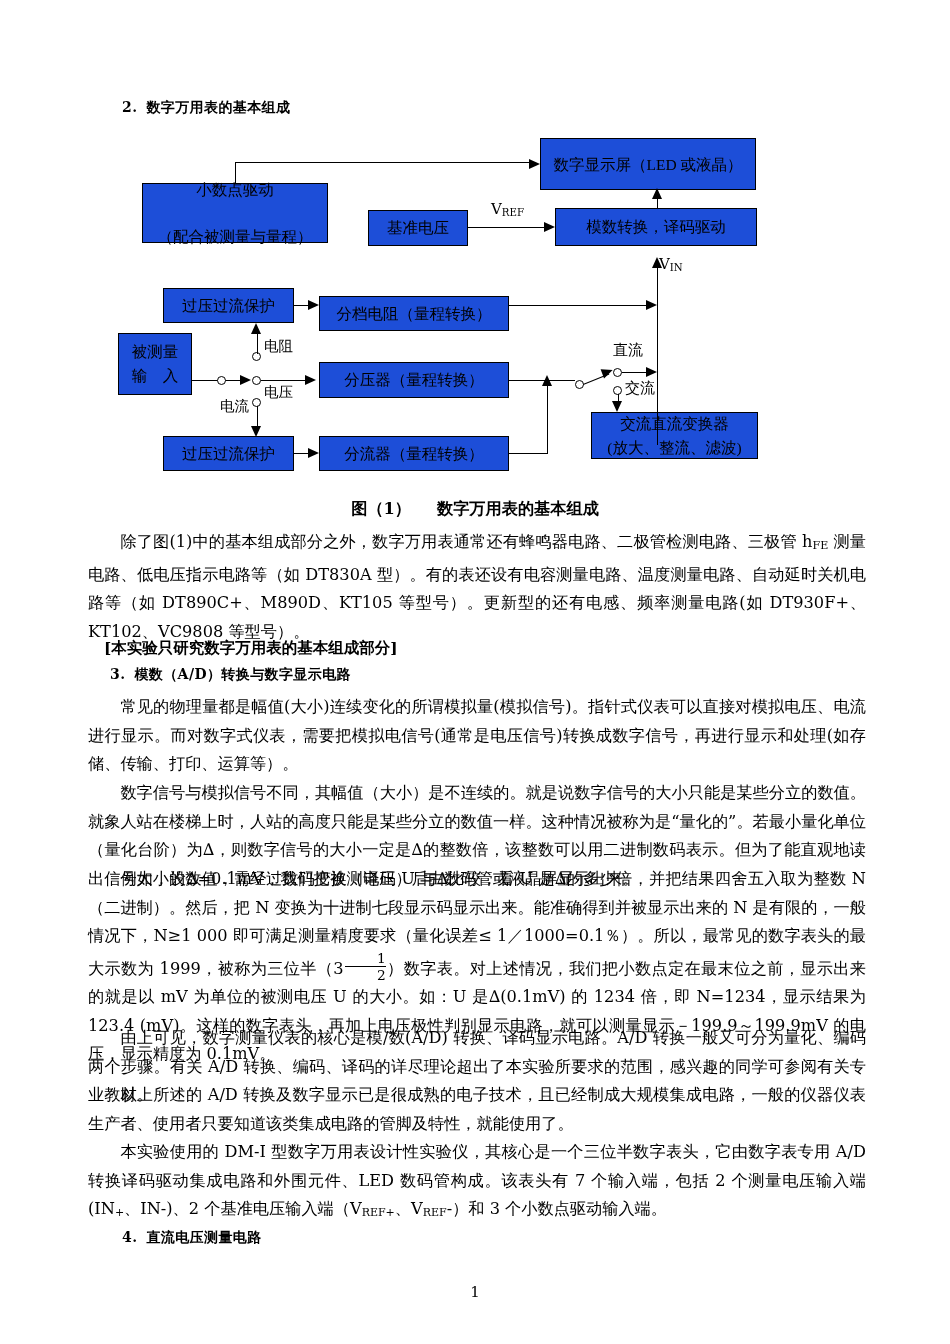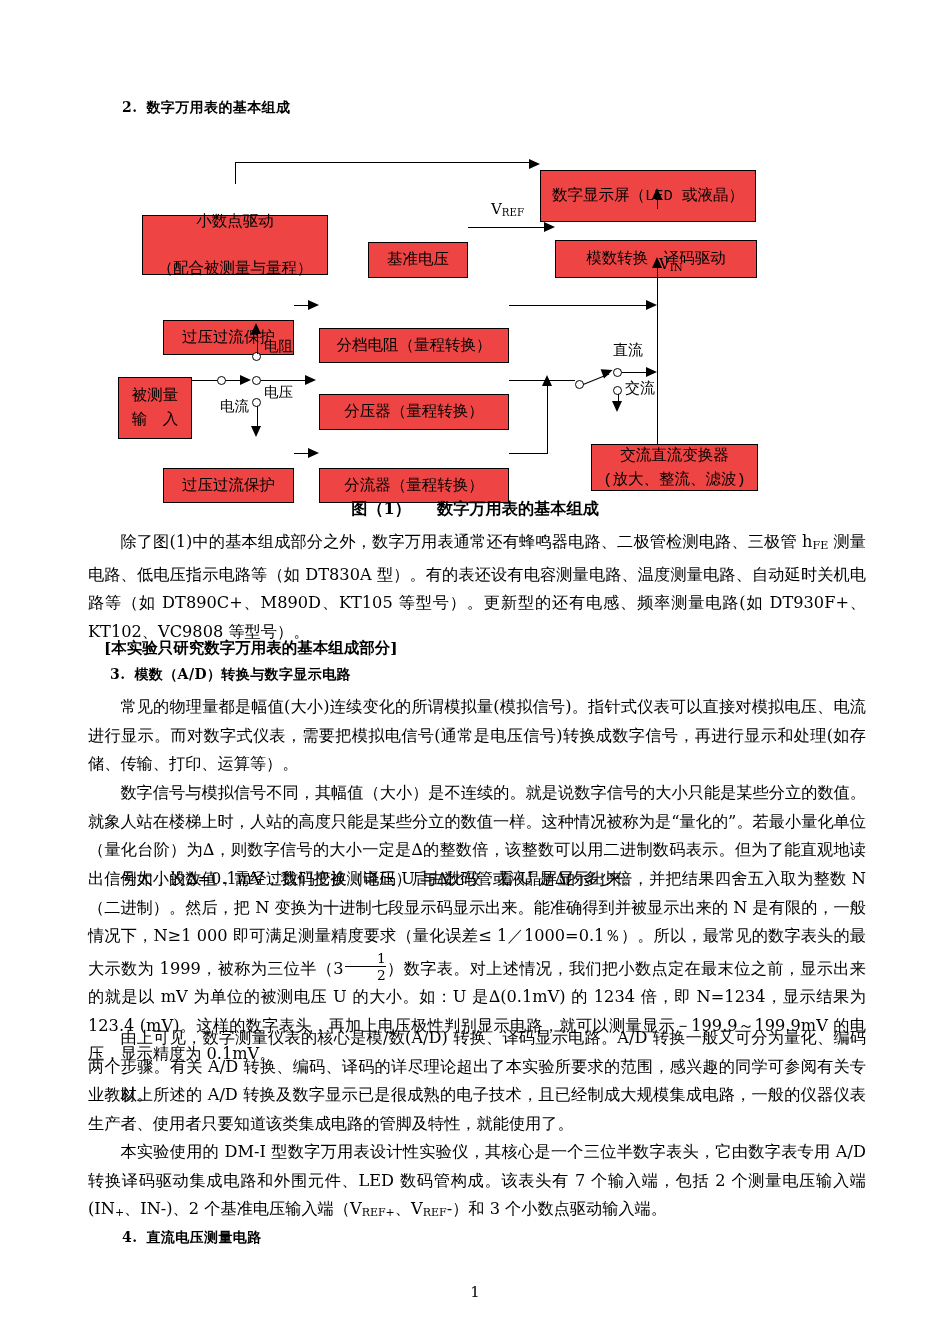--- a/index.html
+++ b/index.html
@@ -91,24 +91,23 @@
   .dbox {
     position: absolute;
     border: 1.6px solid #000;
     box-sizing: border-box;
     display: flex;
     align-items: center;
     justify-content: center;
     text-align: center;
     font-size: 15.5px;
     line-height: 22px;
-    font-family: Liberation Mono, monospace;
-    background: #ef4444;
+    font-family: Liberation Serif, serif;
+    background: #1d4ed8;
     padding: 0 4px;
-    margin-top: 32px;
   }
   .dlabel {
     position: absolute;
     font-size: 15px;
     white-space: nowrap;
     background: transparent;
   }
   .dlabel.small { font-size: 14.5px; }
   .line-h { position: absolute; height: 0; border-top: 1.6px solid #000; }
   .line-v { position: absolute; width: 0; border-left: 1.6px solid #000; }
@@ -156,21 +155,21 @@
 
     <div class="dbox" style="left:555px; top:208px; width:202px; height:38px;">模数转换，译码驱动</div>
 
     <div class="dbox" style="left:163px; top:288px; width:131px; height:35px;">过压过流保护</div>
     <div class="dbox" style="left:163px; top:436px; width:131px; height:35px;">过压过流保护</div>
 
     <div class="dbox" style="left:319px; top:296px; width:190px; height:35px;">分档电阻（量程转换）</div>
     <div class="dbox" style="left:319px; top:362px; width:190px; height:36px;">分压器（量程转换）</div>
     <div class="dbox" style="left:319px; top:436px; width:190px; height:35px;">分流器（量程转换）</div>
 
-    <div class="dbox" style="left:118px; top:345px; width:74px; height:62px; flex-direction:column; line-height:24px;">
+    <div class="dbox" style="left:118px; top:333px; width:74px; height:62px; flex-direction:column; line-height:24px;">
       <span>被测量</span>
       <span>输　入</span>
     </div>
 
     <div class="dbox" style="left:591px; top:412px; width:167px; height:47px; flex-direction:column; line-height:24px;">
       <span>交流直流变换器</span>
       <span>(放大、整流、滤波)</span>
     </div>
 
     <div class="line-v" style="left:235px; top:162px; height:22px;"></div>

